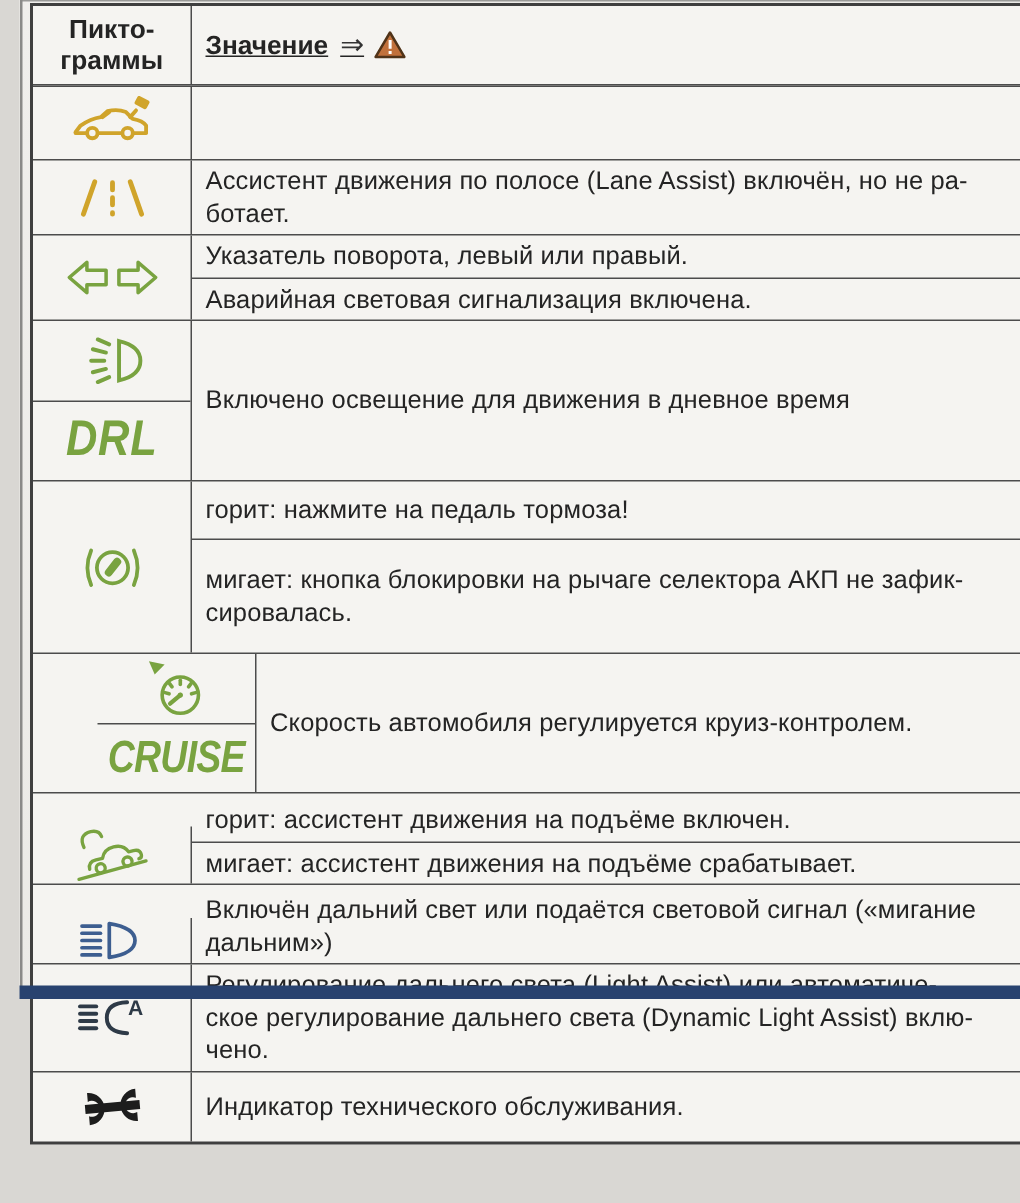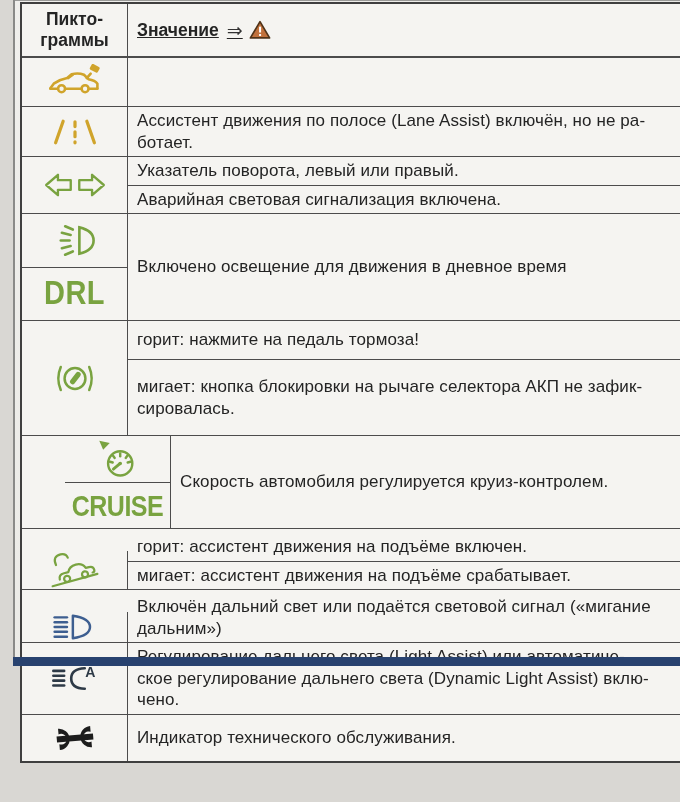--- a/index.html
+++ b/index.html
@@ -22,21 +22,21 @@
     display:flex;flex-direction:column;
   }
   .rg{display:flex;border-top:1.6px solid #4c4c4c;}
   .rg:first-child{border-top:none;}
   .rg.header{border-bottom:1px solid #4c4c4c;}
   .picto{
     width:105px;flex:0 0 105px;border-right:1.6px solid #4c4c4c;
     display:flex;flex-direction:column;
   }
   .pcell{flex:1;display:flex;align-items:center;justify-content:center;}
-  .pcell + .pcell{border-top:1.6px solid #4c4c4c;}
+  .pcell + .pcell{border-top:1.6px solid #4c4c4c;font-style:italic;}
   .mean{flex:1;display:flex;flex-direction:column;min-width:0;}
   .mcell{flex:1;display:flex;align-items:center;padding:3px 6px 3px 9px;}
   .mcell + .mcell{border-top:1.6px solid #4c4c4c;}
   .mtext{white-space:pre-line;font-size:17px;line-height:21.5px;letter-spacing:.1px;}
   .hdr-c1{font-weight:bold;text-align:center;white-space:pre-line;font-size:17.5px;line-height:21px;width:100%;}
   .hdr-c2{font-weight:bold;font-size:17.5px;display:flex;align-items:center;gap:6px;text-decoration:underline;}
   .hdr-arrow{font-weight:normal;font-size:19px;color:#333;margin-left:2px;}
   .icon{display:inline-flex;align-items:center;justify-content:center;line-height:0;}
   .icon svg{display:block;}
   .drl-label{font-weight:bold;font-size:29px;letter-spacing:0.5px;transform:scaleY(1.15);}

